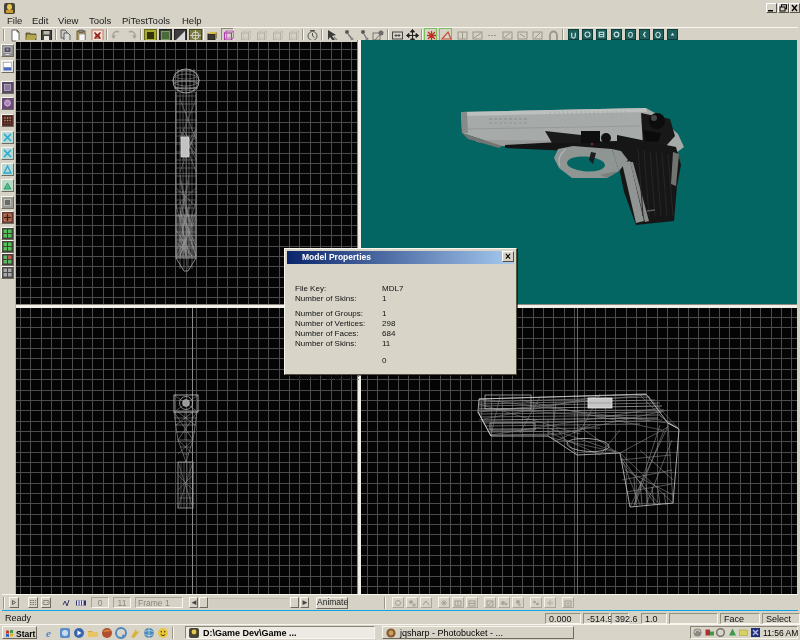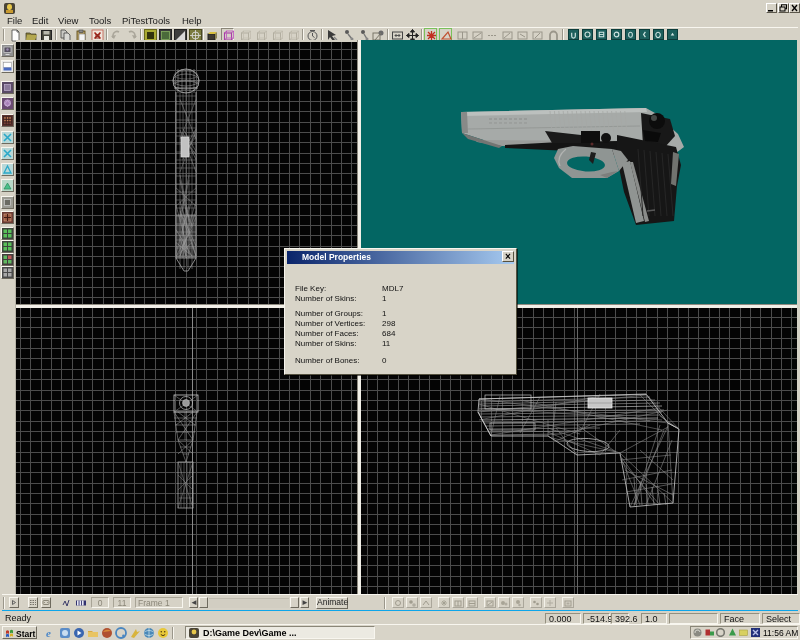--- a/index.html
+++ b/index.html
@@ -915,21 +915,21 @@
 <div class="dl" style="top:45px">Number of Skins:</div>
       <div class="dv" style="top:45px">1</div>
 <div class="dl" style="top:60px">Number of Groups:</div>
       <div class="dv" style="top:60px">1</div>
 <div class="dl" style="top:70px">Number of Vertices:</div>
       <div class="dv" style="top:70px">298</div>
 <div class="dl" style="top:80px">Number of Faces:</div>
       <div class="dv" style="top:80px">684</div>
 <div class="dl" style="top:90px">Number of Skins:</div>
       <div class="dv" style="top:90px">11</div>
-<div class="dl" style="top:107px">Number of Bones:</div>
+<div class="dl" style="top:124px">Number of Bones:</div>
       <div class="dv" style="top:107px">0</div>
 </div>
 <div id="animbar">
       <div class="tsep" style="left:1px;top:2px"></div>
       <div class="ab r" style="left:7px;top:2px;width:10px;height:11px;font-size:8px;line-height:9px;text-align:center;color:#555">
         <svg width="8" height="9" viewBox="0 0 8 9">
           <path d="M2.5 2.5l3 2L2.5 6.5z" fill="none" stroke="#555" stroke-width="0.9"></path>
         </svg>
       </div>
       <div class="ab r" style="left:26px;top:2px;width:10px;height:11px;font-size:8px;line-height:9px;text-align:center;color:#555">
@@ -1108,20 +1108,26 @@
           <path d="M3.8 7.5a3 3 0 0 0 4.4 0" stroke="#503a10" fill="none"></path>
         </svg>
       </div>
       <div class="tsep" style="left:172px;top:2px"></div>
       <div class="task s" style="left:185px;width:190px;background:#eceae2;font-weight:bold;padding-left:17px">
 <svg width="10" height="10" viewBox="0 0 10 10" style="position:absolute;left:3px;top:1px">
           <rect width="10" height="10" fill="#4a4436" rx="2"></rect>
           <circle cx="5" cy="4" r="2.4" fill="#e8c84a"></circle>
         </svg>
 D:\Game Dev\Game ...</div>
+      <div class="task r" style="left:382px;width:192px;background:#d6d2c6;padding-left:17px">
+<svg width="10" height="10" viewBox="0 0 10 10" style="position:absolute;left:3px;top:1px">
+          <circle cx="5" cy="5" r="4.6" fill="#8a5a30"></circle>
+          <circle cx="5" cy="5" r="2.4" fill="#c8a060"></circle>
+        </svg>
+jqsharp - Photobucket - ...</div>
       <div class="s" style="position:absolute;left:690px;top:1px;width:108px;height:13px"></div>
       <div style="position:absolute;left:693px;top:3px;width:9px;height:9px">
         <svg width="9" height="9" viewBox="0 0 9 9">
           <circle cx="4.5" cy="4.5" r="4" fill="#8a8a82"></circle>
           <path d="M2 5a2.5 2.5 0 0 1 5-1" stroke="#d8d8d0" fill="none"></path>
         </svg>
       </div>
       <div style="position:absolute;left:705px;top:3px;width:9px;height:9px">
         <svg width="9" height="9" viewBox="0 0 9 9">
           <rect width="4.5" height="6" x="0.5" y="1.5" fill="#b03030"></rect>

